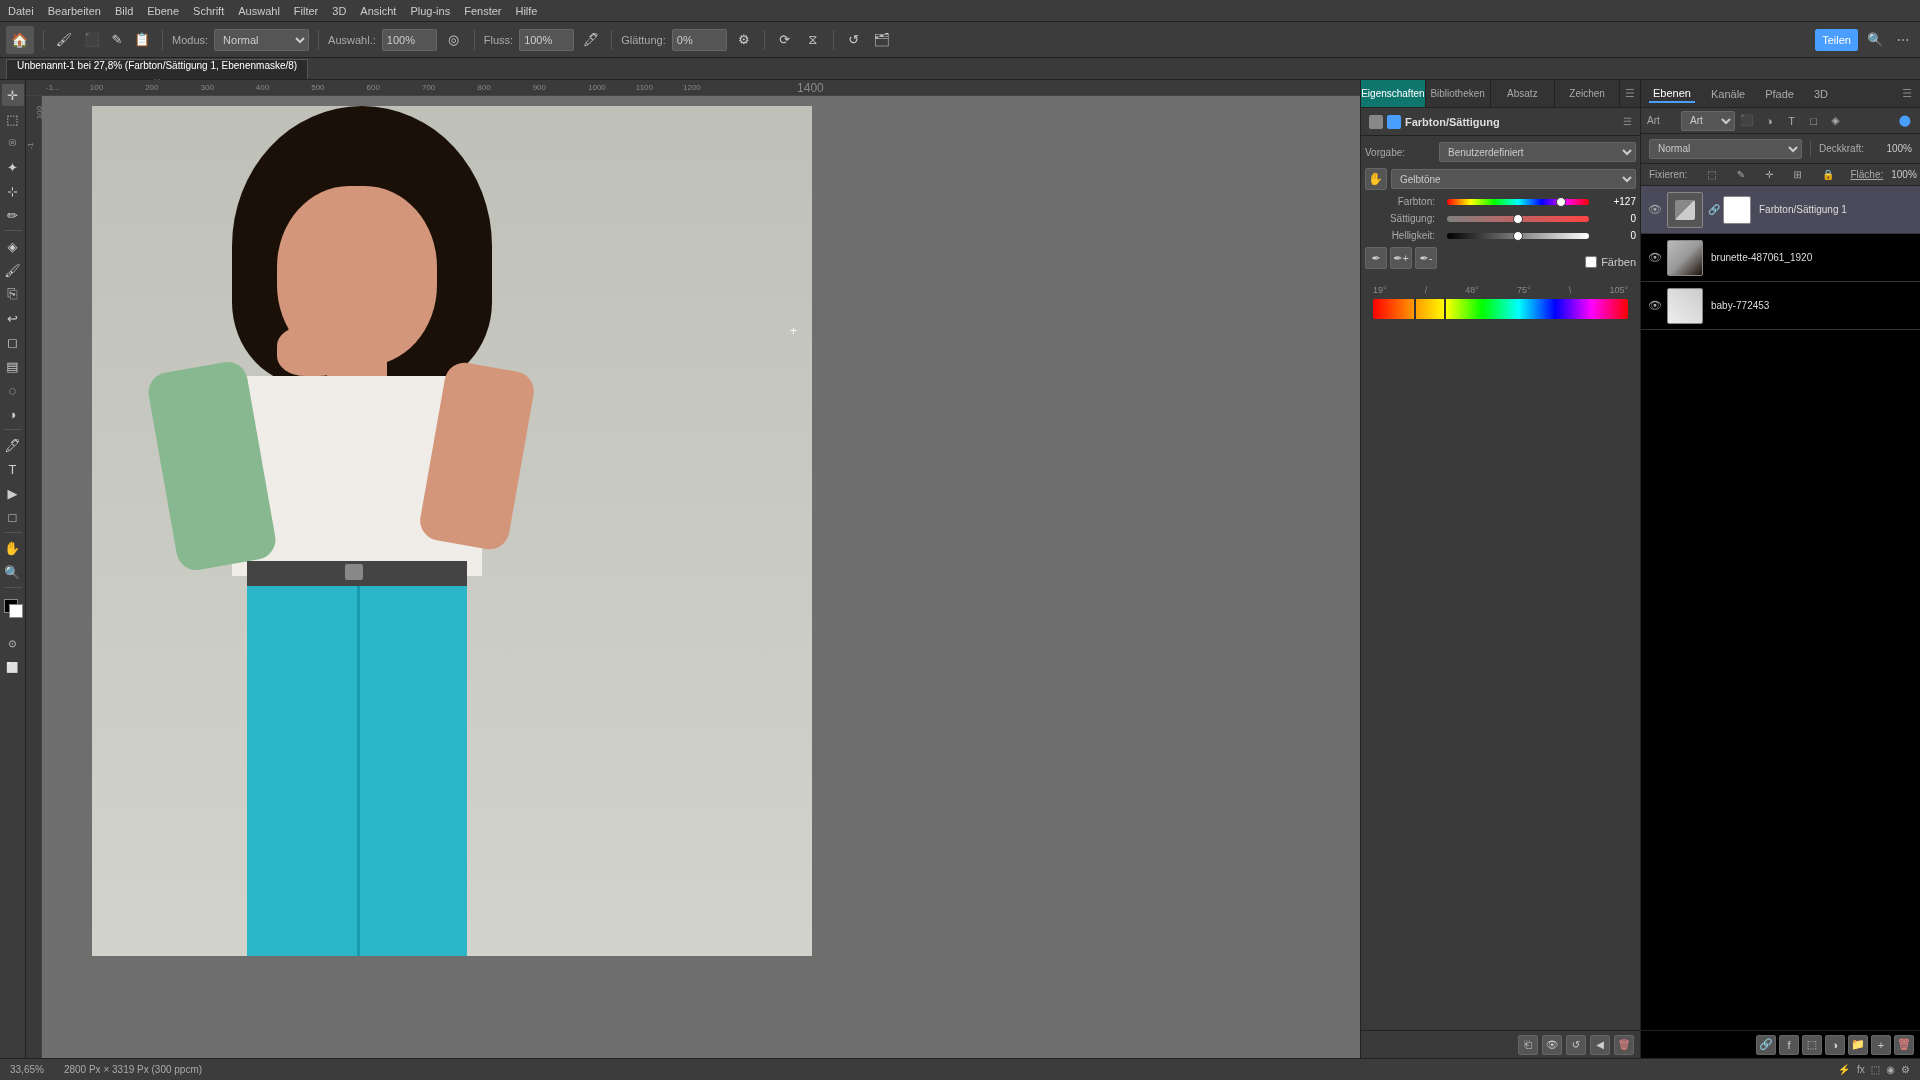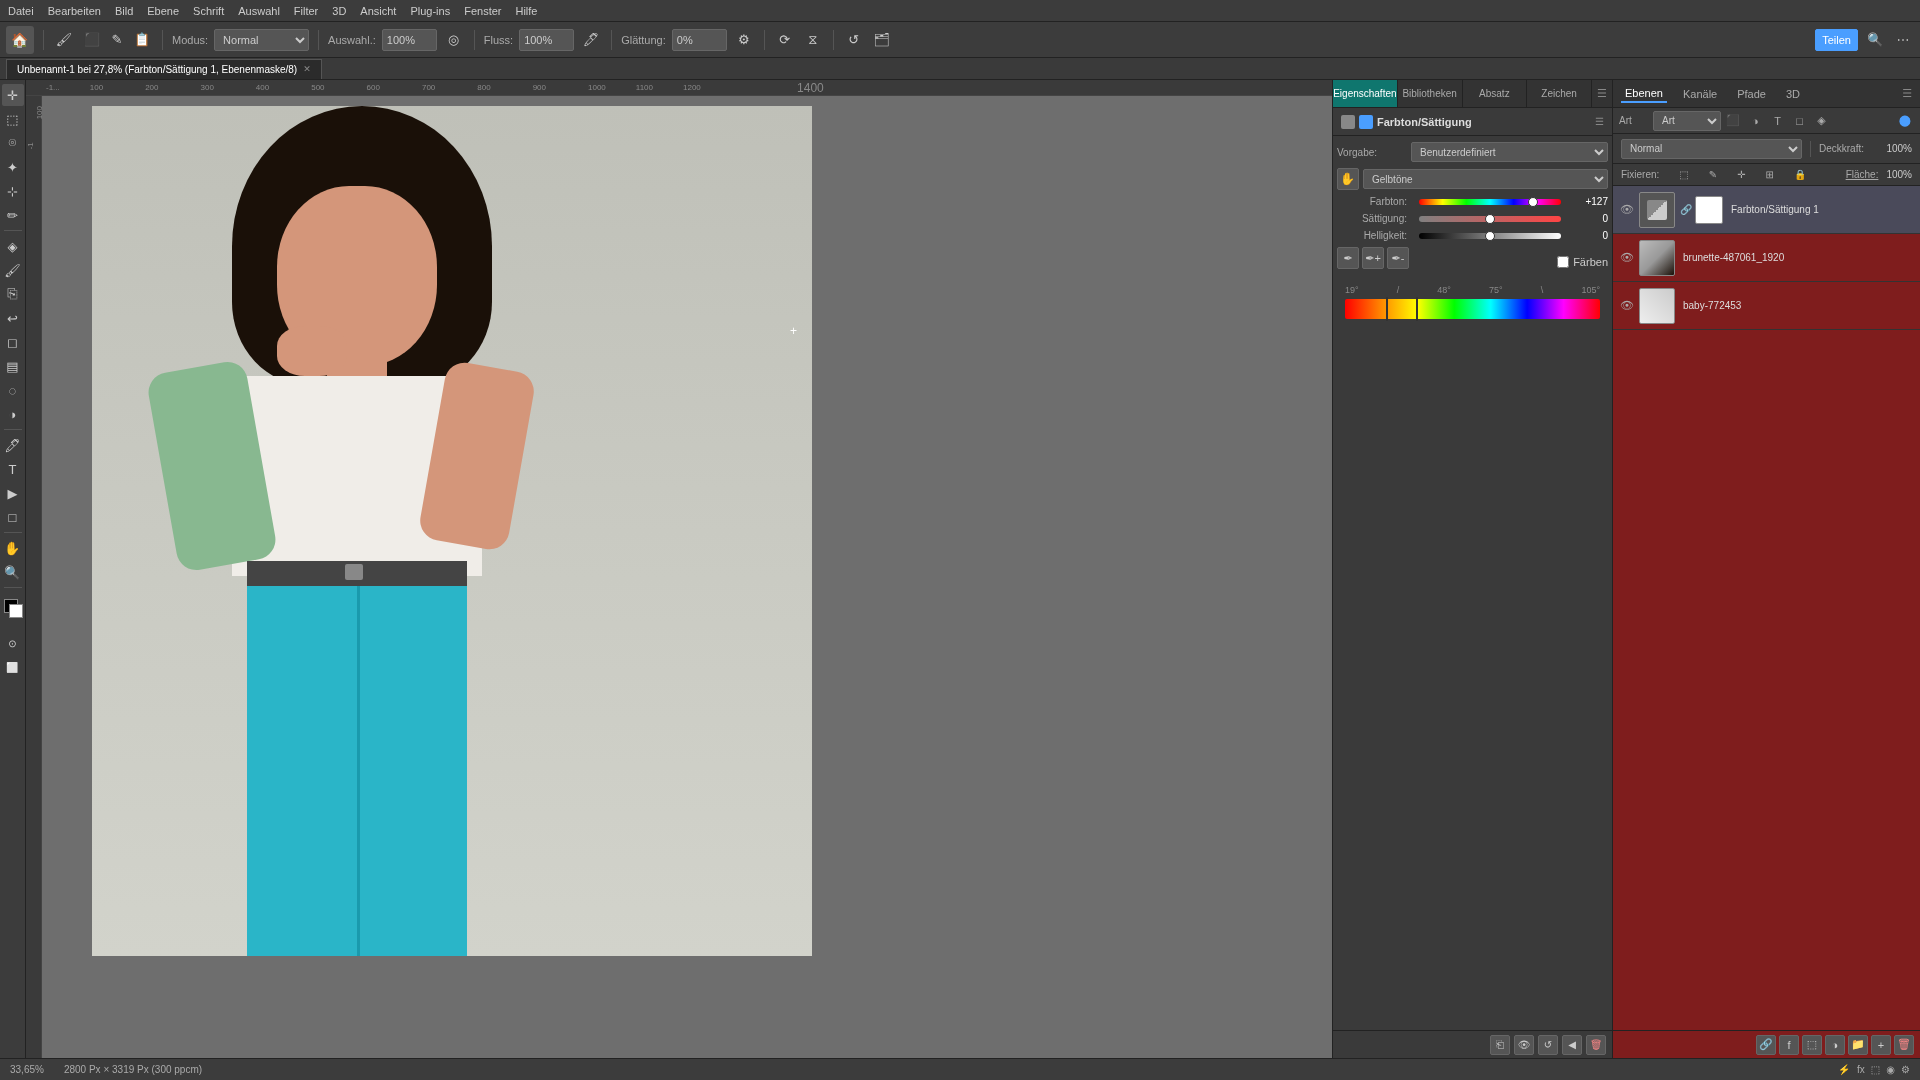--- a/index.html
+++ b/index.html
@@ -38,21 +38,21 @@
     
     #tabbar {
       height: 22px; background: #3a3a3a; display: flex; align-items: center;
       padding: 0 6px; border-bottom: 1px solid #222; gap: 2px;
     }
     .tab { 
       height: 20px; background: #4a4a4a; border: 1px solid #555; border-bottom: none;
       padding: 0 10px; display: flex; align-items: center; font-size: 10px; color: #bbb;
       cursor: pointer; gap: 6px;
     }
-    .tab.active { background: #2b2b2b; color: #fff; }
+    .tab.active { background: #2b2b2b; color: #fff; flex-direction: column; }
     .tab-close { font-size: 9px; color: #888; cursor: pointer; }
 
     
     #main-layout { display: flex; height: calc(1080px - 22px - 36px - 22px - 22px); }
 
     
     #left-toolbar {
       width: 26px; background: #3c3c3c; border-right: 1px solid #222;
       display: flex; flex-direction: column; align-items: center;
       padding: 4px 0; gap: 2px;
@@ -158,21 +158,21 @@
 
     
     #props-bottom {
       height: 28px; display: flex; align-items: center; padding: 0 6px;
       border-top: 1px solid #222; gap: 4px; justify-content: flex-end;
     }
     .props-bottom-btn { width: 20px; height: 20px; background: #555; border: 1px solid #666; display: flex; align-items: center; justify-content: center; cursor: pointer; border-radius: 2px; font-size: 10px; color: #ccc; }
 
     
     #right-panel {
-      width: 308px; background: #7f1d1d; border-left: 1px solid #222;
+      width: 280px; background: #000000; border-left: 1px solid #222;
       display: flex; flex-direction: column;
     }
     #layers-tabs {
       display: flex; height: 28px; background: #333; border-bottom: 1px solid #222;
       align-items: center; padding: 0 8px; gap: 12px;
     }
     .layers-tab { font-size: 11px; cursor: pointer; color: #aaa; padding: 2px 4px; }
     .layers-tab.active { color: #fff; border-bottom: 2px solid #4a9eff; }
 
     #layers-toolbar {

